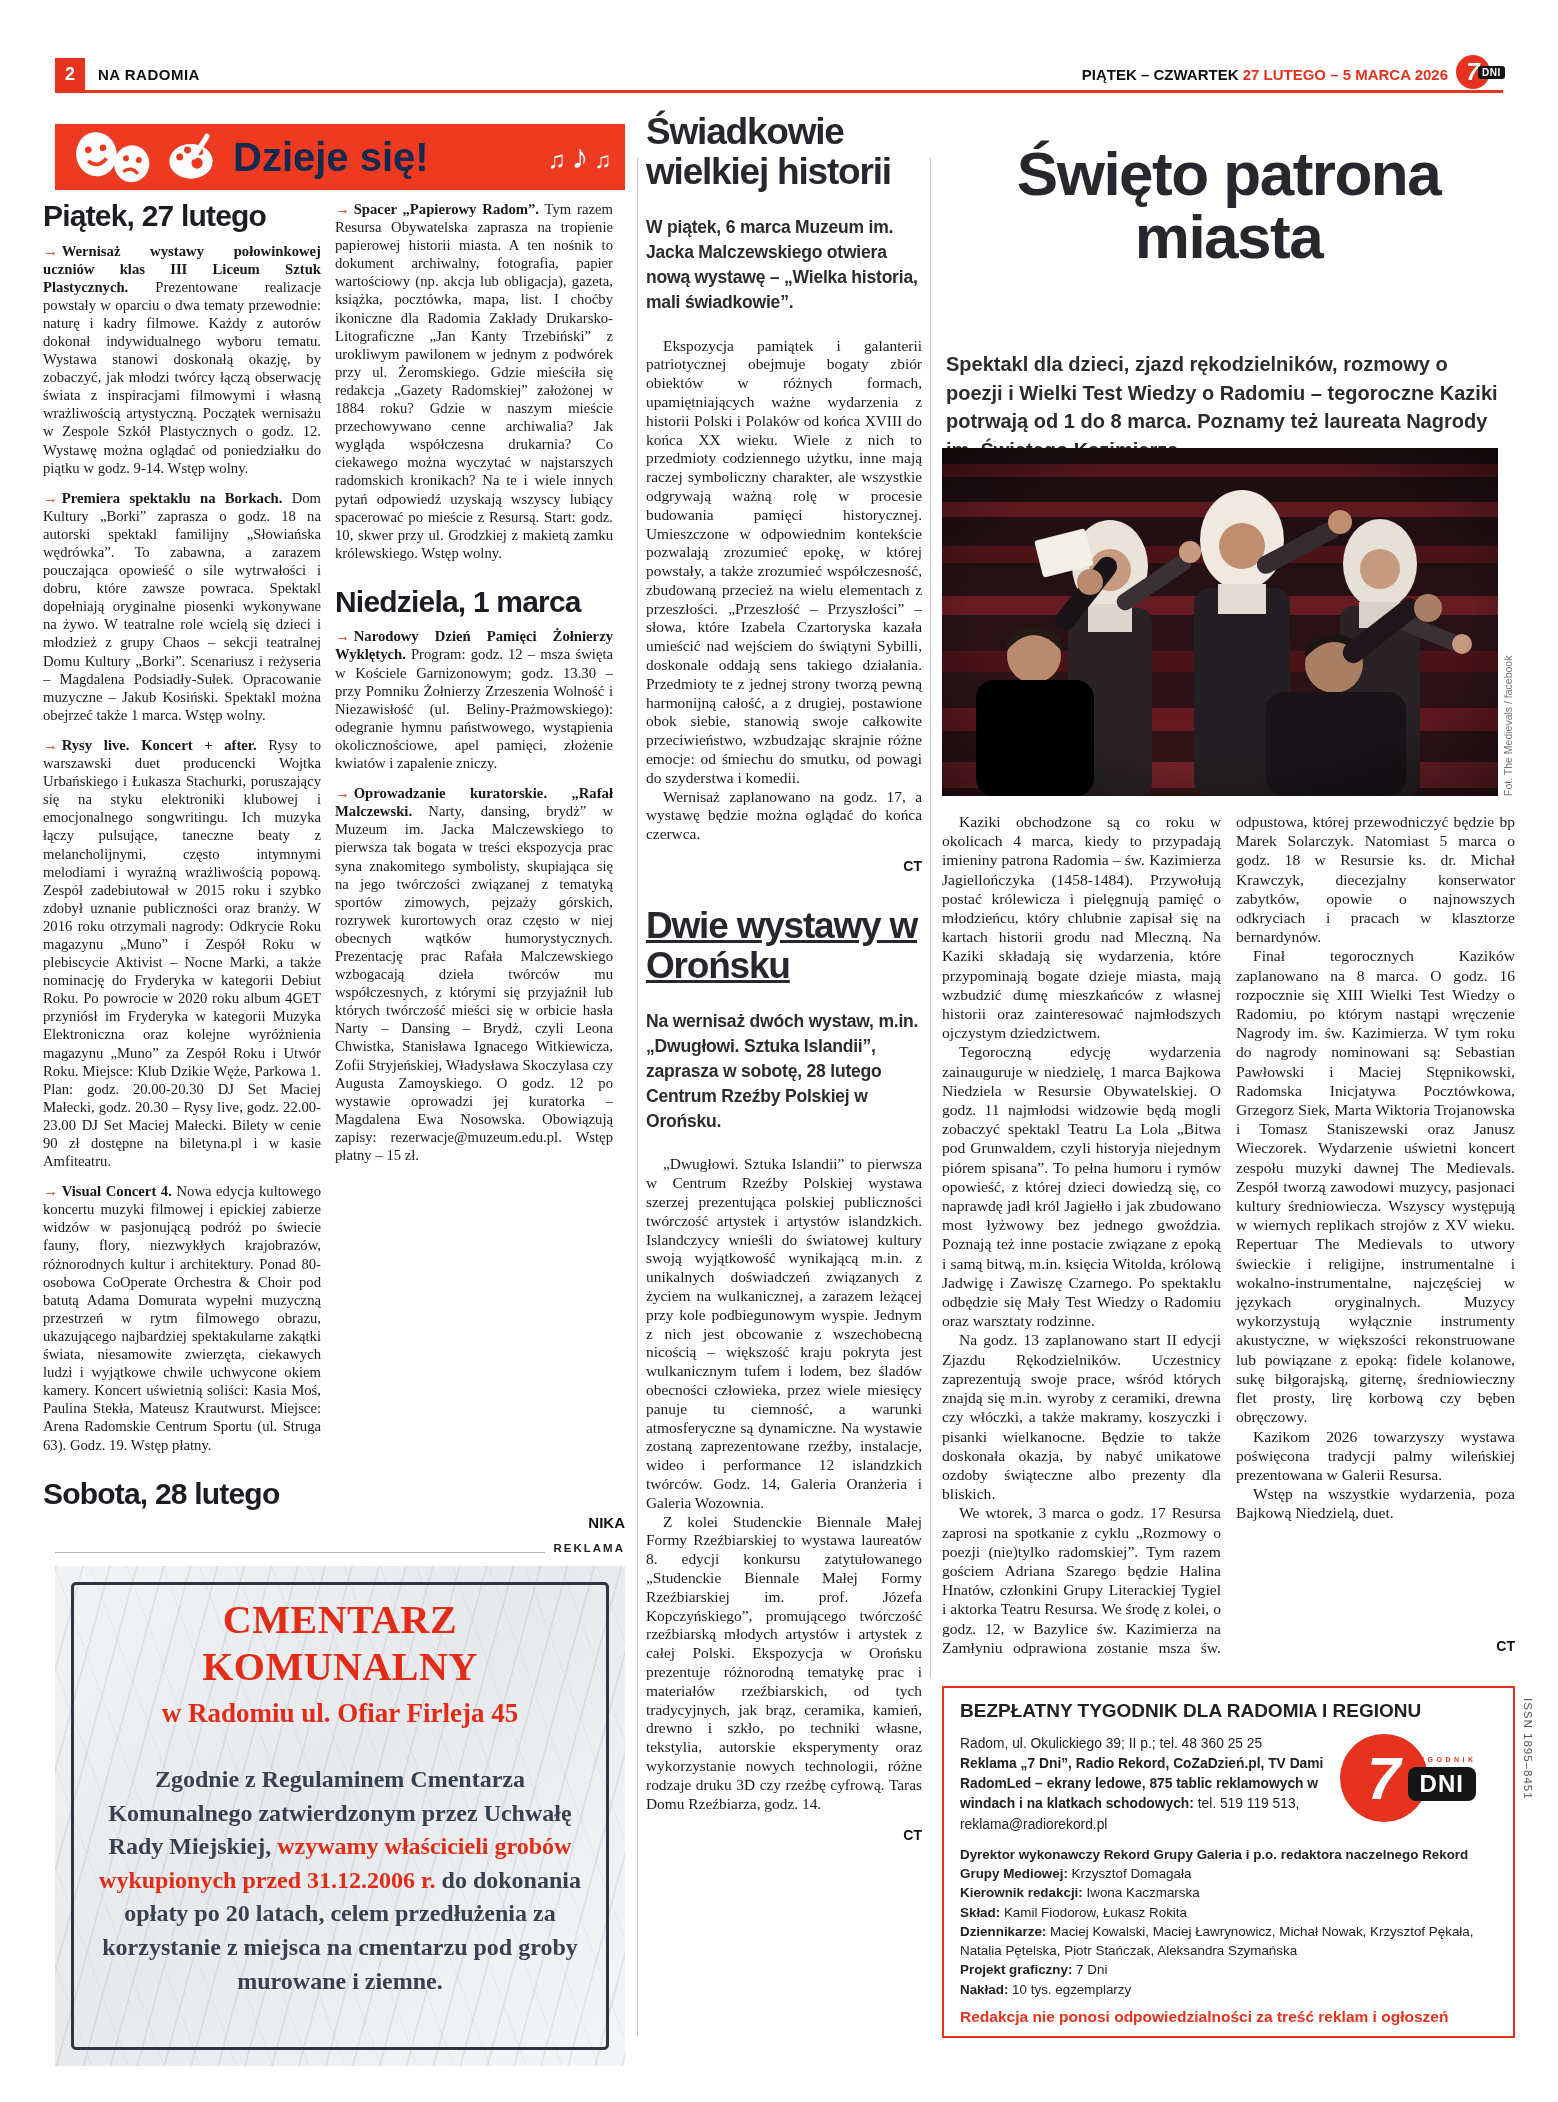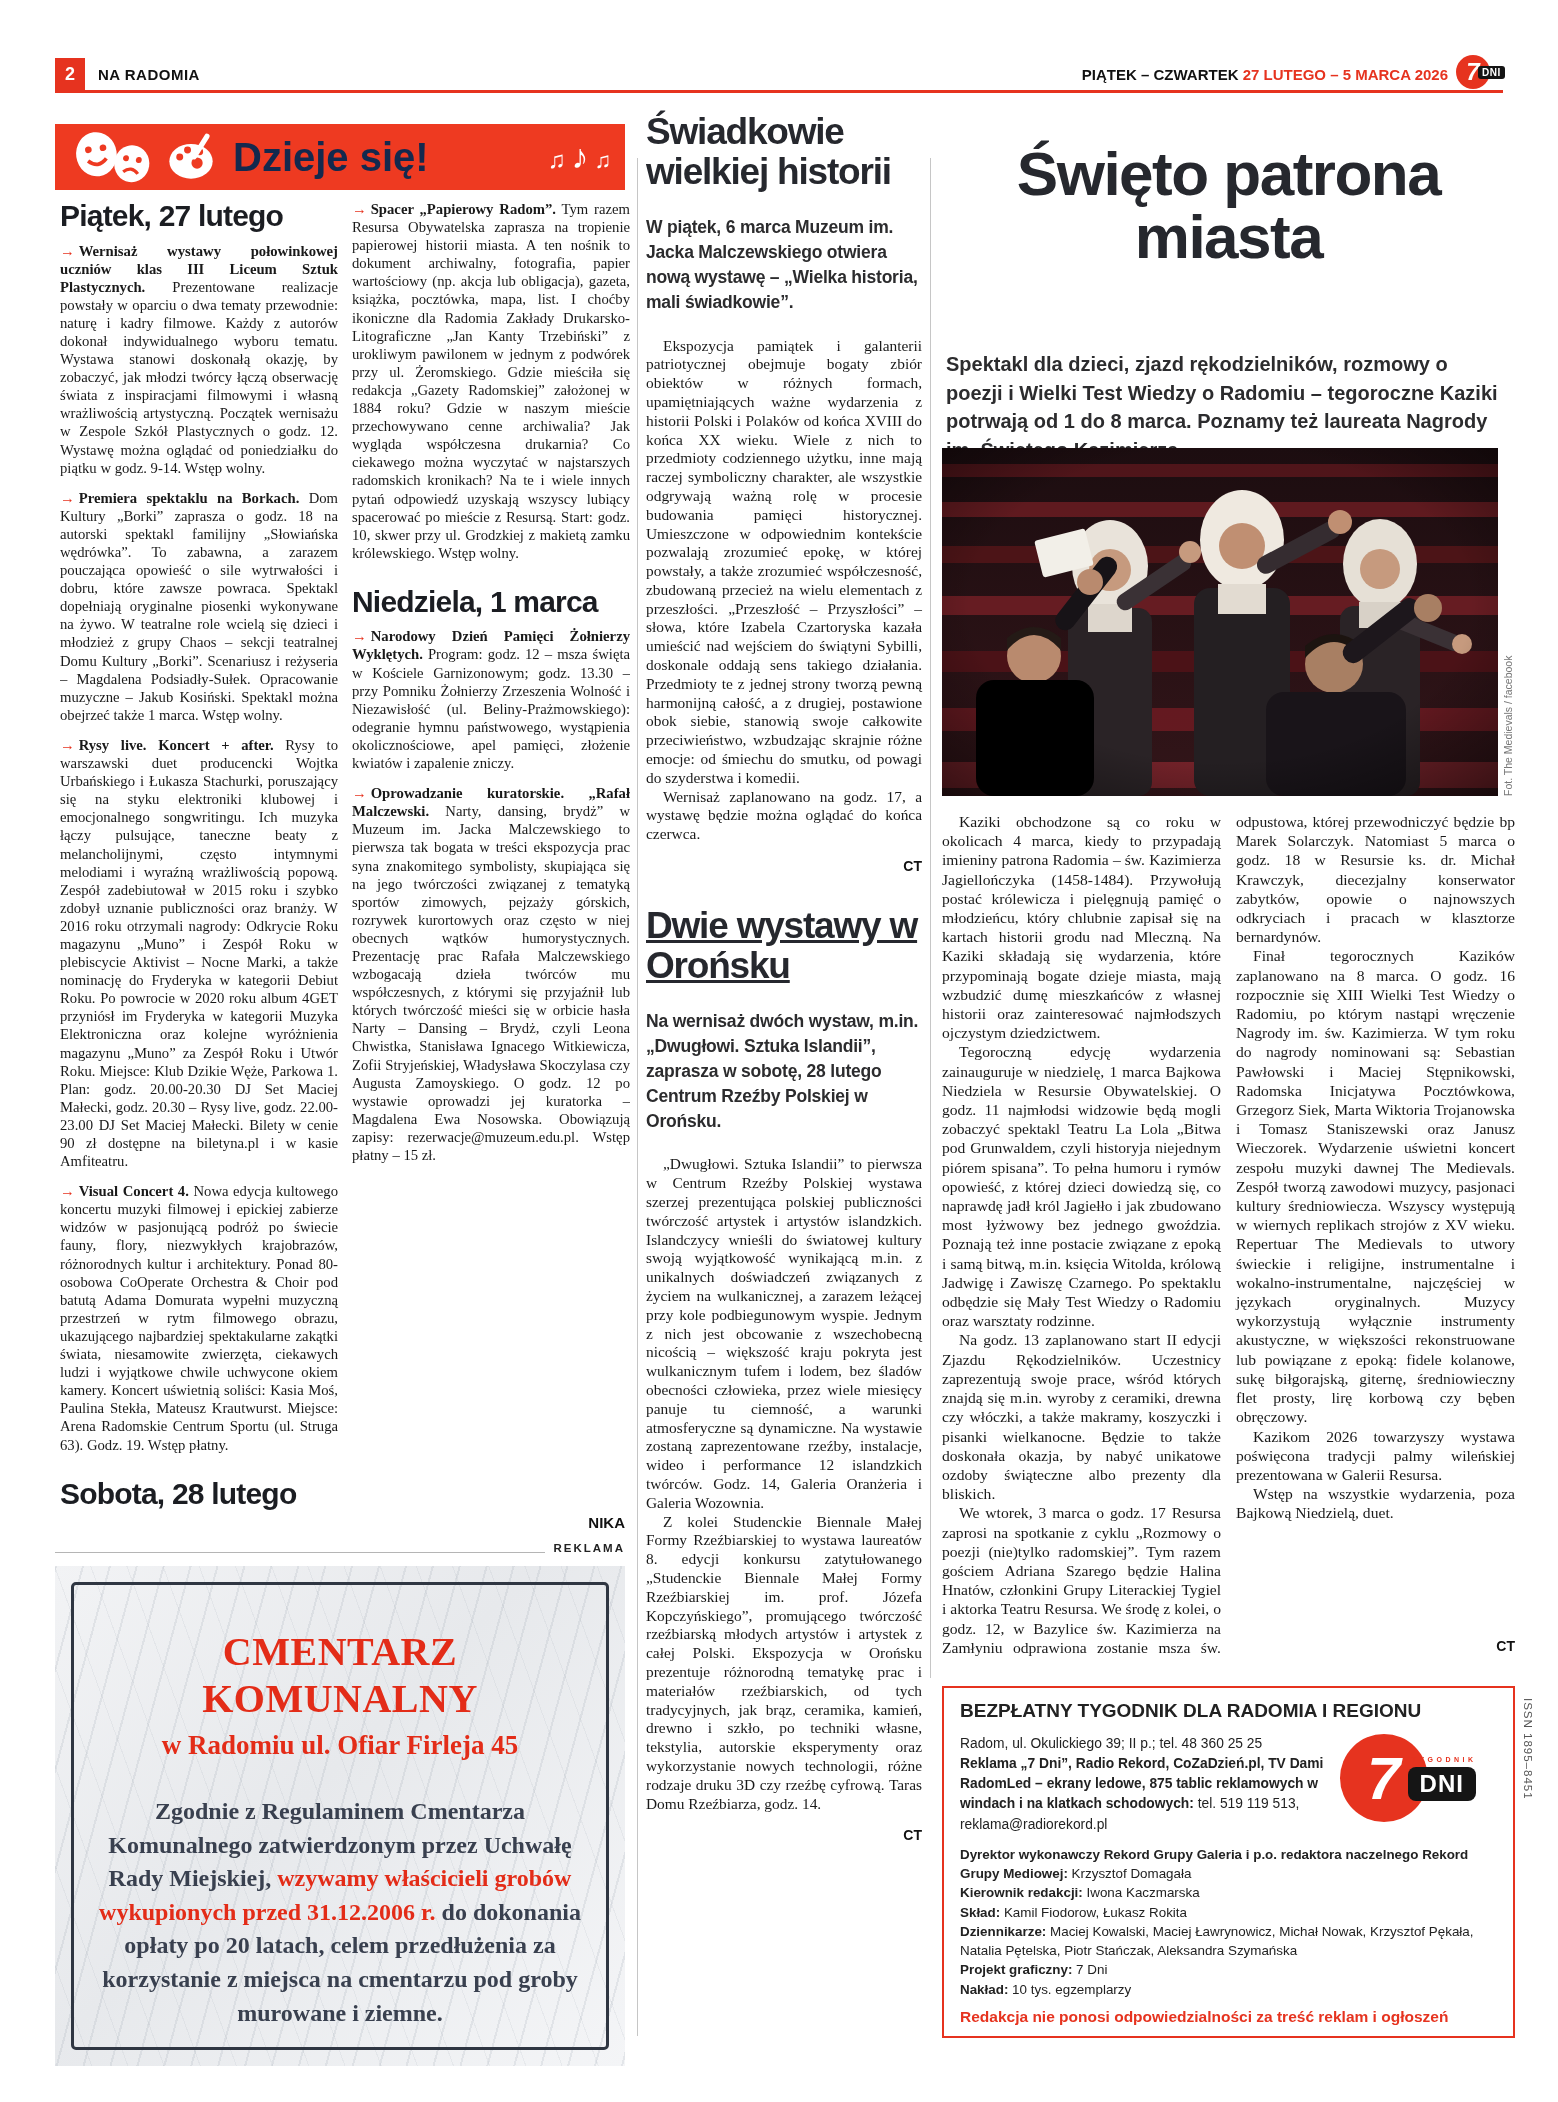--- a/index.html
+++ b/index.html
@@ -21,38 +21,38 @@
   .red-rule{left:55px;top:90px;width:1448px;height:3px;background:#e6331f;}
 
   
   .banner{left:55px;top:124px;width:570px;height:66px;background:#ee3a21;display:flex;align-items:center;
           padding:0 14px;box-sizing:border-box;}
   .banner-title{font:bold 40px "Liberation Sans",sans-serif;color:#14294e;margin:0 12px 0 16px;white-space:nowrap;}
   .banner-notes{margin-left:auto;color:#fff;white-space:nowrap;}
   .banner-notes .n1{font-size:24px;} .banner-notes .n2{font-size:34px;padding:0 6px;} .banner-notes .n3{font-size:22px;}
 
   
-  .events{left:60px;top:200px;width:570px;height:1352px;column-count:2;column-gap:14px;column-fill:auto;overflow:hidden;}
+  .events{left:43px;top:200px;width:570px;height:1352px;column-count:2;column-gap:14px;column-fill:auto;overflow:hidden;}
   .day{font:bold 30px/1.05 "Liberation Sans",sans-serif;letter-spacing:-.8px;color:#1b1d22;margin:0 0 10px;}
   .day.mt{margin-top:24px;}
   .event{font:14.7px/18.1px "Liberation Serif",serif;text-align:justify;margin:0 0 12px;color:#191919;}
   .arr{color:#e6331f;font-family:"Liberation Sans",sans-serif;font-weight:bold;padding-right:4px;}
   .nika{left:55px;top:1514px;width:570px;text-align:right;font:bold 15px "Liberation Sans",sans-serif;color:#111;}
   .reklama-rule{left:55px;top:1552px;width:490px;height:1px;background:#b5b5b5;}
   .reklama{left:55px;top:1542px;width:570px;text-align:right;font:bold 11.5px "Liberation Sans",sans-serif;
            letter-spacing:2px;color:#222;}
 
   
   .ad{left:55px;top:1566px;width:570px;height:500px;background:
       repeating-linear-gradient(105deg,rgba(150,160,172,.18) 0 2px,rgba(255,255,255,0) 2px 26px),
       repeating-linear-gradient(70deg,rgba(150,160,172,.12) 0 1px,rgba(255,255,255,0) 1px 34px),
       linear-gradient(135deg,#f2f3f5 0%,#e7e9ec 45%,#f4f5f7 100%);}
   .ad-frame{position:absolute;inset:16px;border:3px solid #2f3642;border-radius:5px;}
   .ad-content{position:absolute;inset:30px 34px;text-align:center;font-family:"Liberation Serif",serif;}
-  .ad-title{font-weight:bold;font-size:40px;color:#e32c18;letter-spacing:.5px;margin-top:32px;}
+  .ad-title{font-weight:bold;font-size:40px;color:#e32c18;letter-spacing:.5px;}
   .ad-sub{font-weight:bold;font-size:27px;color:#e32c18;margin-top:8px;}
   .ad-body{font-weight:bold;font-size:24px;line-height:1.4;color:#39404f;margin-top:34px;padding:0 8px;}
   .ad-red{color:#e32c18;}
 
   
   .d1{left:637px;top:158px;width:1px;height:1878px;background:#c6c6c6;}
   .d2{left:930px;top:158px;width:1px;height:1520px;background:#c6c6c6;}
 
   
   .col3{left:646px;top:112px;width:276px;}

